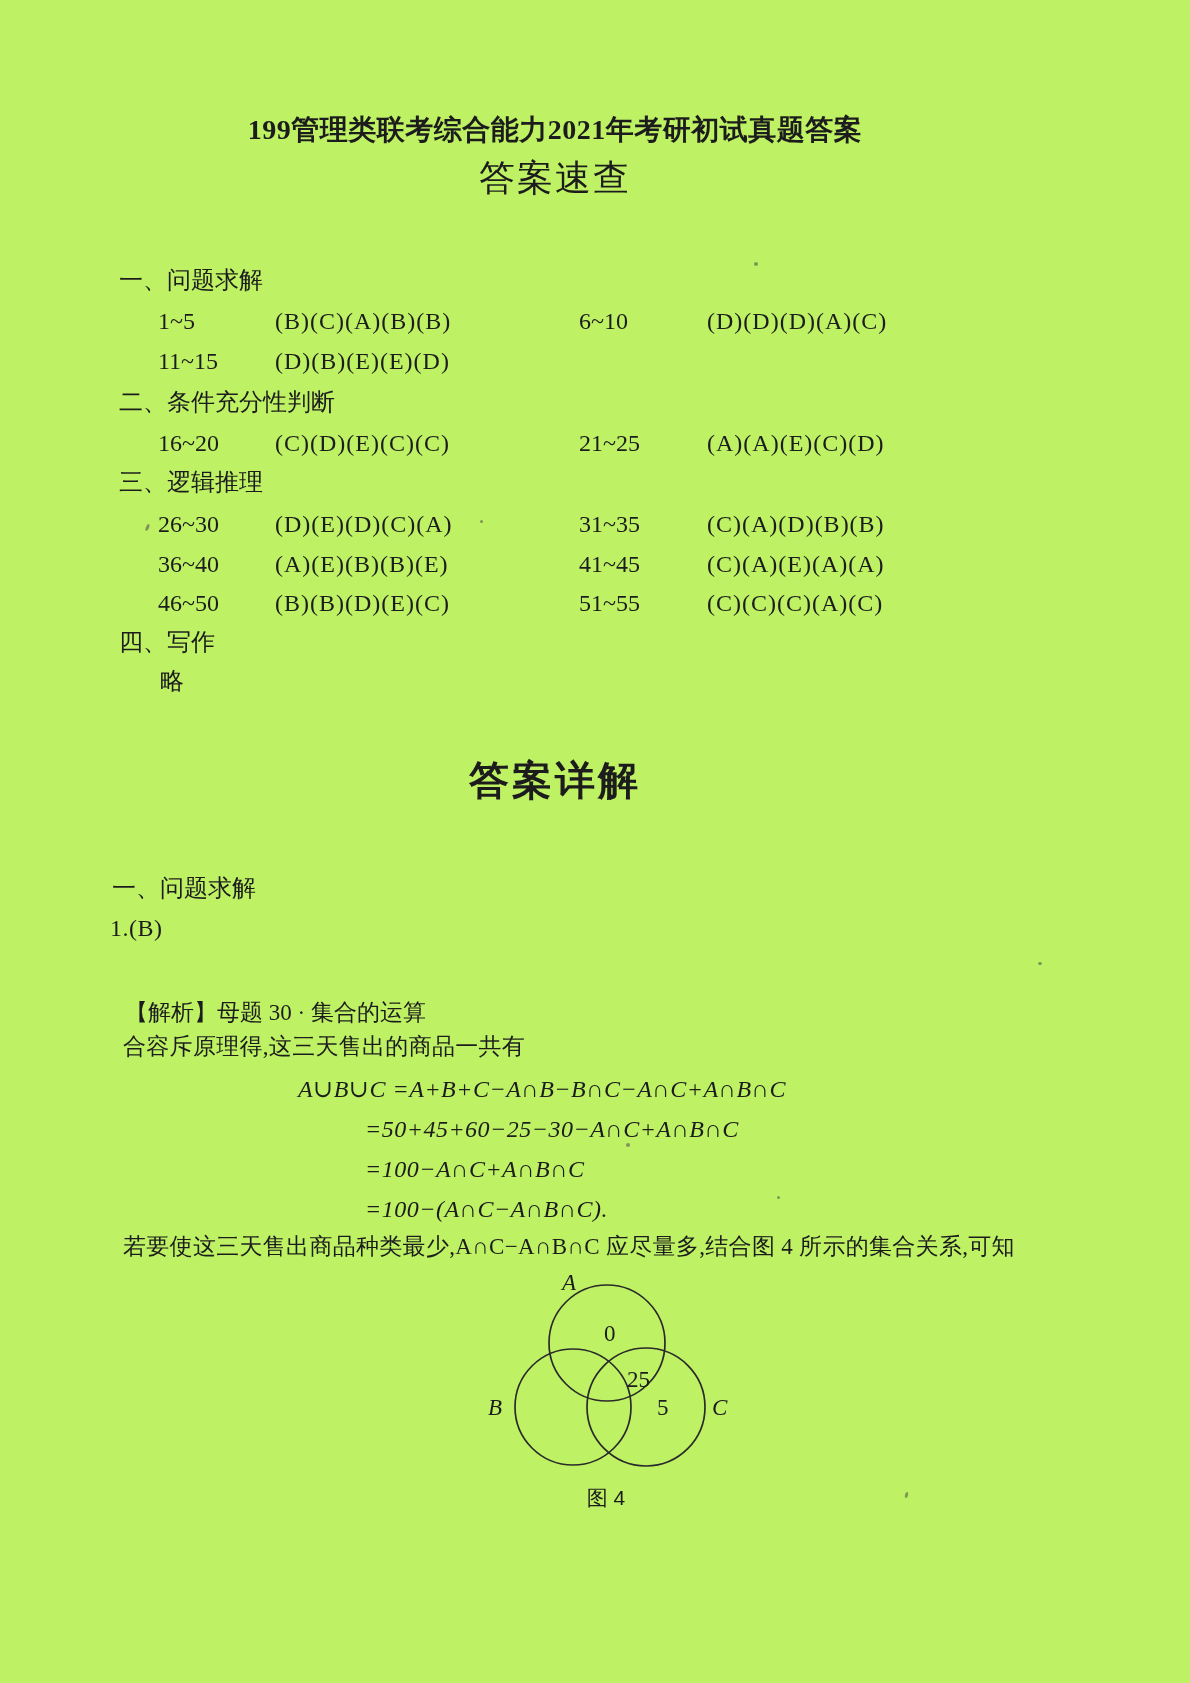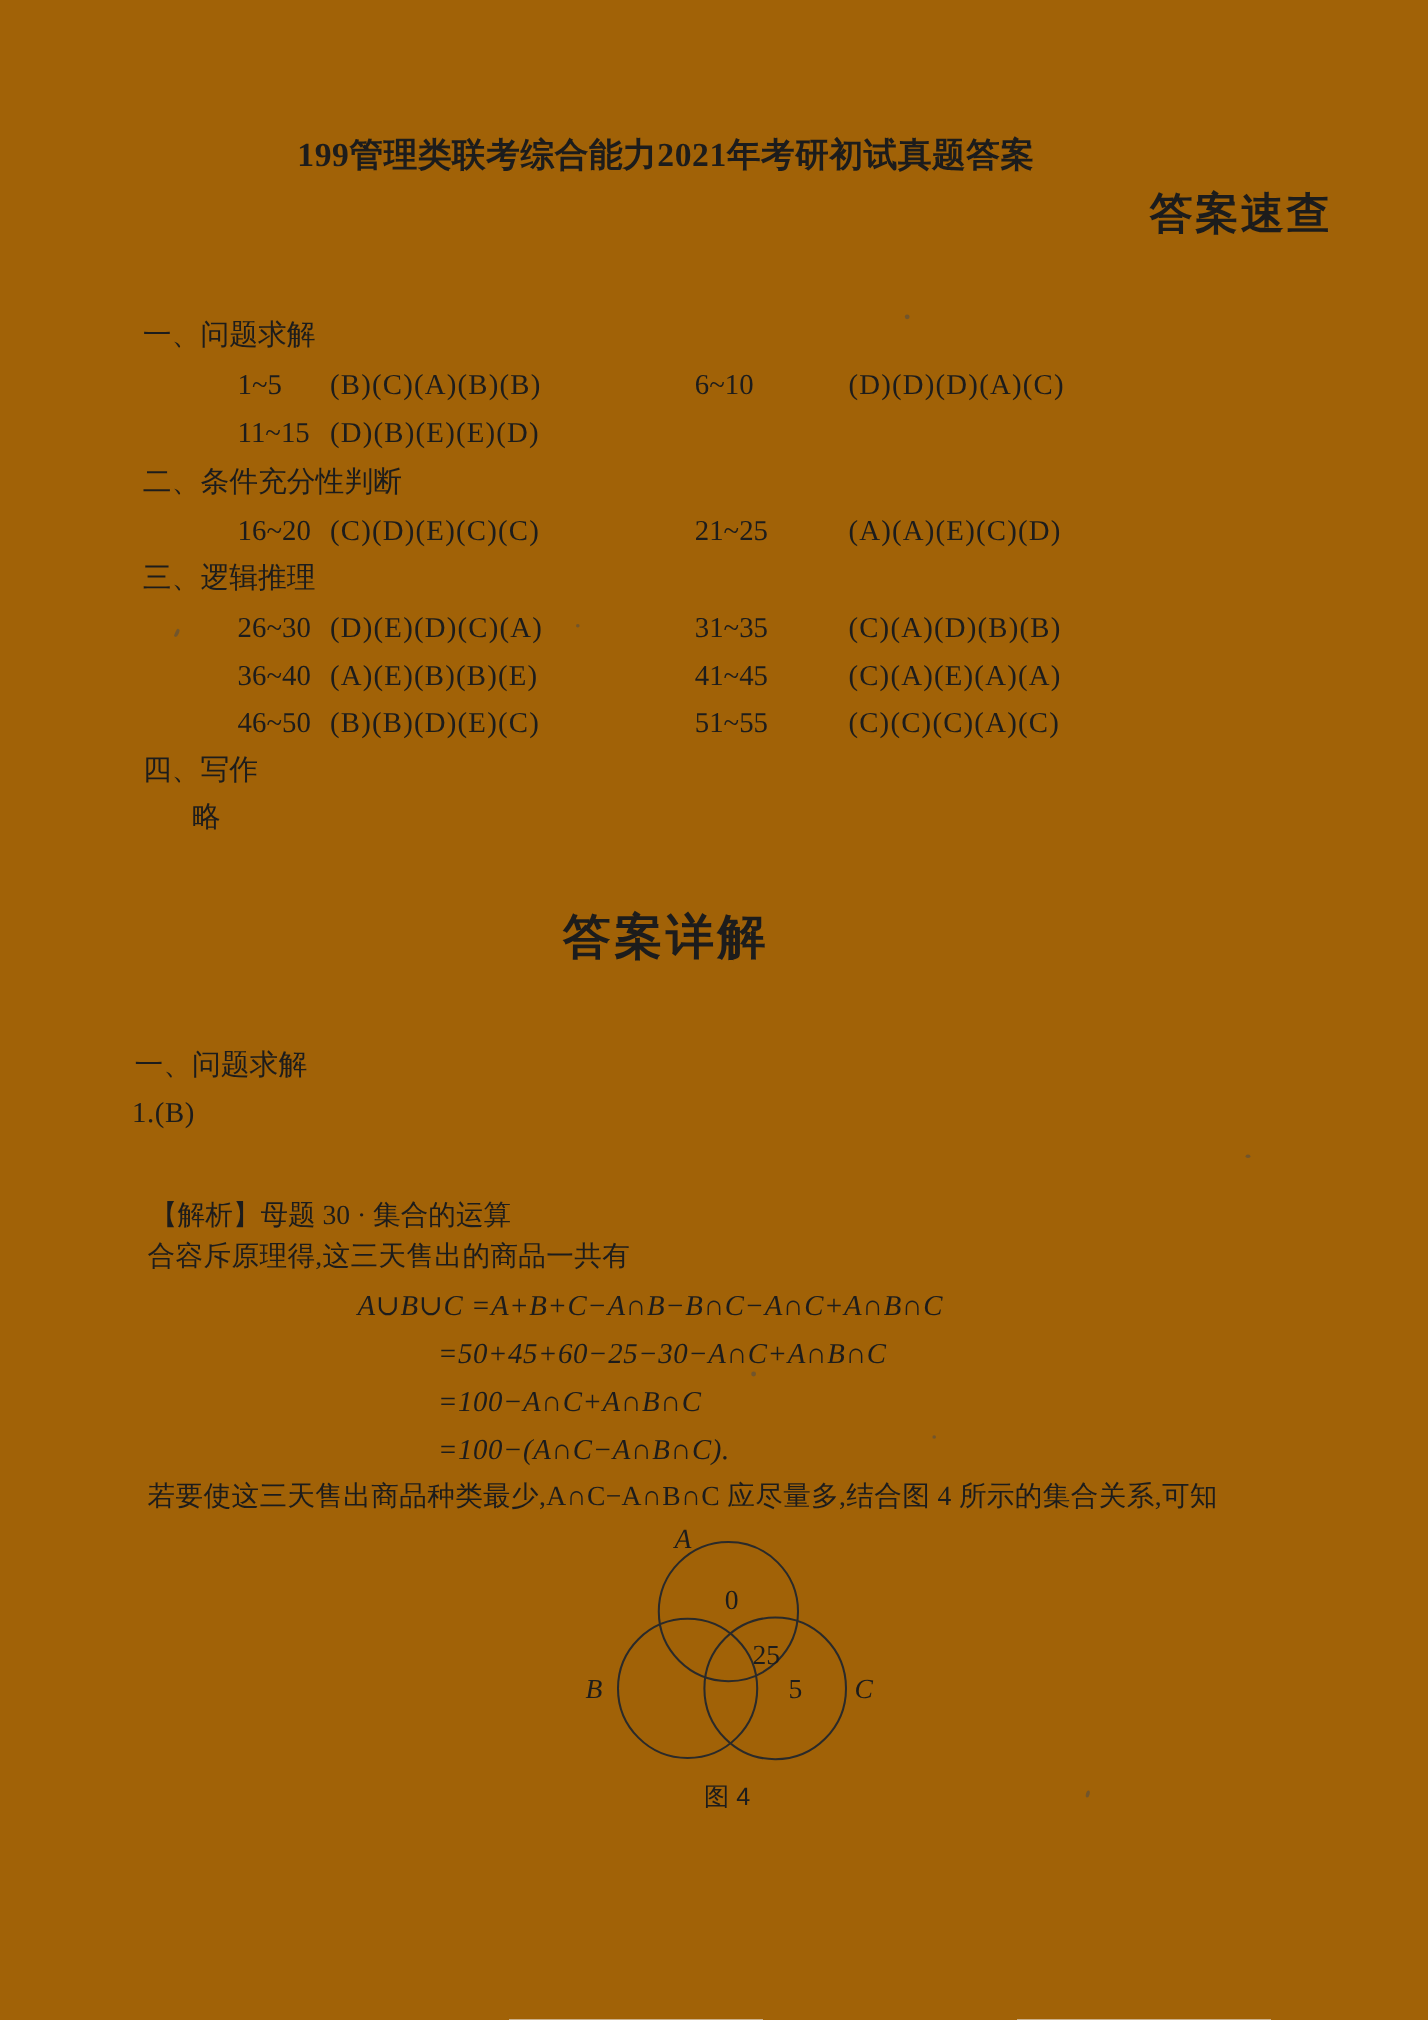--- a/index.html
+++ b/index.html
@@ -1,34 +1,34 @@
 <!DOCTYPE html>
 <html><head>
 <meta charset="utf-8">
 <style>
   html,body{margin:0;padding:0;background:#e8e8e8;}
   .page{
     position:relative;
     width:1190px;height:1683px;
     margin:0 auto;
-    background:#a16207;
+    background:#bef264;
     color:#1c1c1c;
     overflow:hidden;
   }
   .serif{font-family:"Liberation Serif","DejaVu Serif",serif;}
   .hei{font-family:"Liberation Sans","DejaVu Sans",sans-serif;font-weight:normal;}
   .abs{position:absolute;line-height:1.15;white-space:nowrap;}
 
   .doc-title{left:0;width:1110px;top:114px;text-align:center;font-size:28px;font-weight:bold;letter-spacing:.5px;}
-  .quick-title{left:0;width:1110px;top:158px;text-align:right;font-size:36px;font-weight:bold;letter-spacing:2px;}
+  .quick-title{left:0;width:1110px;top:158px;text-align:center;font-size:36px;font-weight:normal;letter-spacing:2px;}
   .detail-title{left:0;width:1110px;top:758px;text-align:center;font-size:40px;font-weight:bold;letter-spacing:3px;}
 
   .qc-heading{left:119px;font-size:24px;}
   .qc-row{left:158px;width:920px;height:30px;font-size:24px;}
-  .qc-row .c1{position:absolute;left:0;margin-left:40px;}
+  .qc-row .c1{position:absolute;left:0;}
   .qc-row .c2{position:absolute;left:117px;letter-spacing:1px;}
   .qc-row .c3{position:absolute;left:421px;}
   .qc-row .c4{position:absolute;left:549px;letter-spacing:1px;}
   .qc-note{left:160px;font-size:24px;}
 
   .dt-heading{left:112px;font-size:24px;}
   .item-no{left:110px;font-size:24px;letter-spacing:.5px;}
   .analysis{left:125px;font-size:23px;margin-top:46px;}
   .body-line{left:123px;font-size:23px;letter-spacing:.3px;}
   .formula{font-size:24px;font-style:italic;letter-spacing:.5px;}

